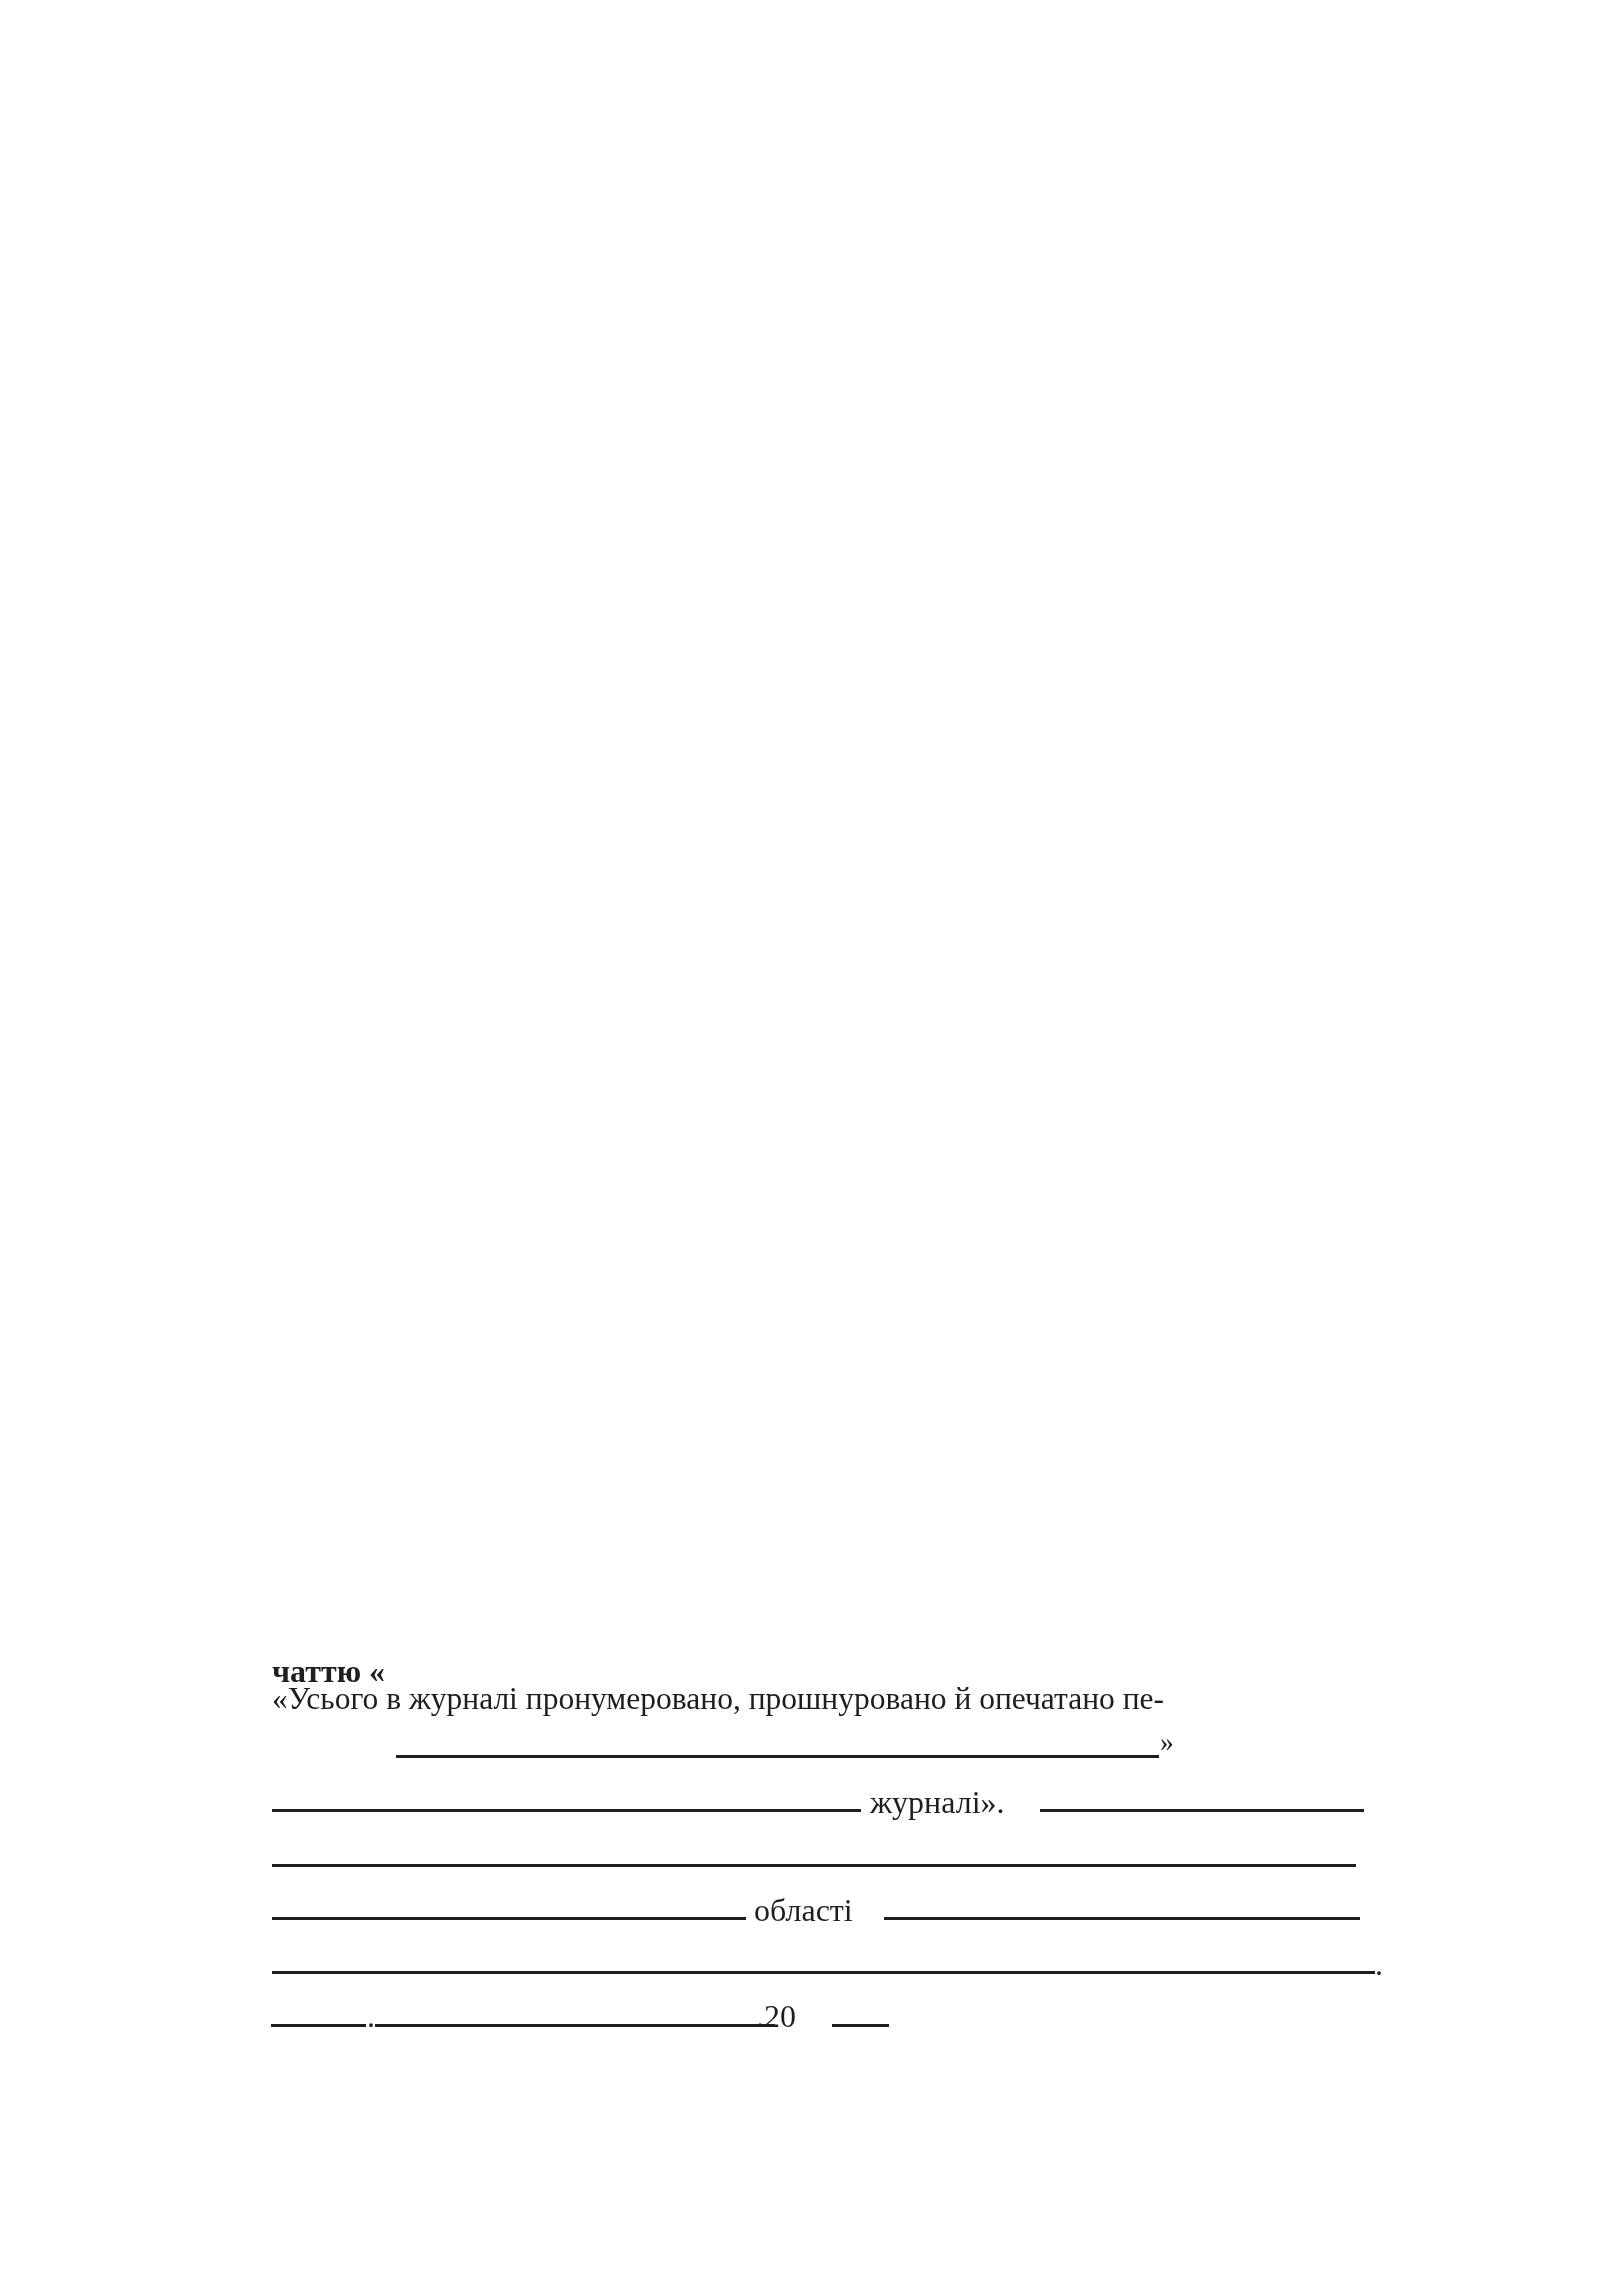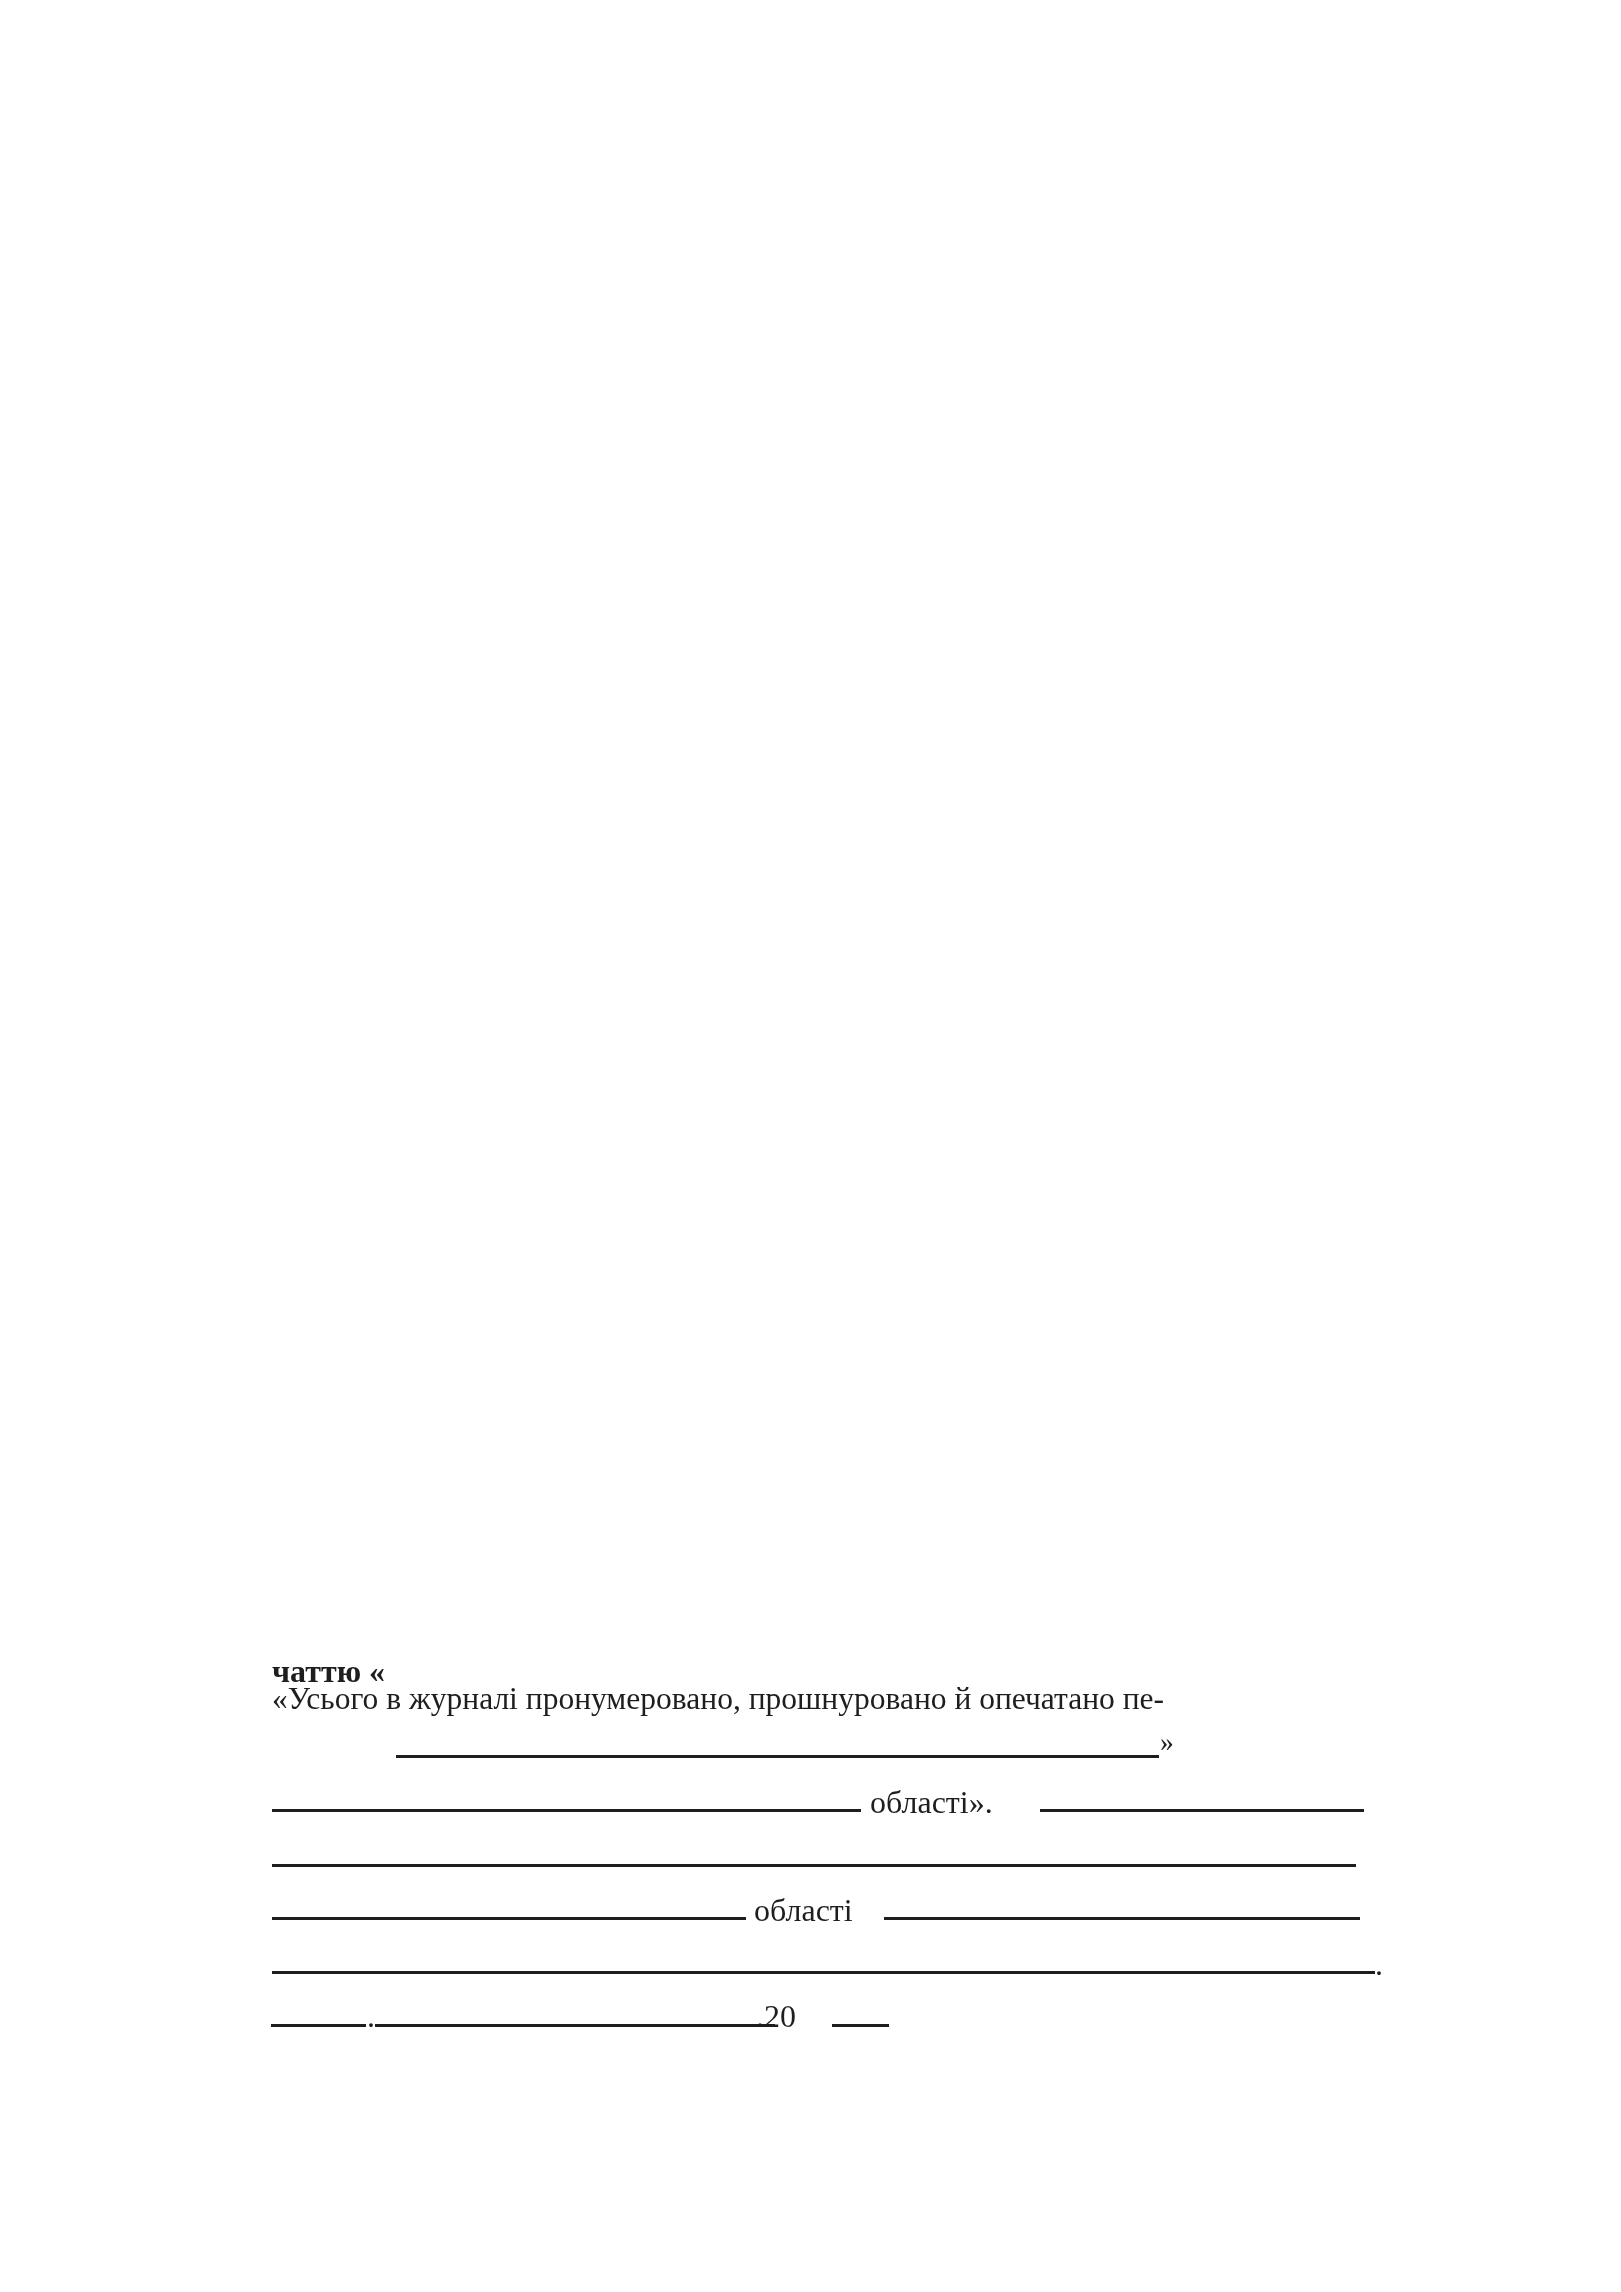--- a/index.html
+++ b/index.html
@@ -25,21 +25,21 @@
 
 <div class="page">
 
   <div class="txt" style="left:272px; top:1682px; transform: scaleX(0.985);">«Усього в журналі пронумеровано, прошнуровано й опечатано пе-</div>
 
   <div class="txt" style="left:272px; top:1655px;font-weight:bold;">чаттю «</div>
   <div class="blank" style="left:396px; top:1755px; width:763px;"></div>
   <div class="txt" style="left:1160px; top:1729px; font-size:27.4px;">»</div>
 
   <div class="blank" style="left:272px; top:1809px; width:589px;"></div>
-  <div class="txt" style="left:870px; top:1786px;">області».</div>
+  <div class="txt" style="left:870px; top:1786px;">журналі».</div>
   <div class="blank" style="left:1040px; top:1809px; width:324px;"></div>
 
   <div class="blank" style="left:272px; top:1864px; width:1084px;"></div>
 
   <div class="blank" style="left:272px; top:1917px; width:474px;"></div>
   <div class="txt" style="left:754px; top:1894px;">області</div>
   <div class="blank" style="left:884px; top:1917px; width:476px;"></div>
 
   <div class="blank" style="left:272px; top:1971px; width:1103px;"></div>
   <div class="txt" style="left:1375px; top:1948px;">.</div>

